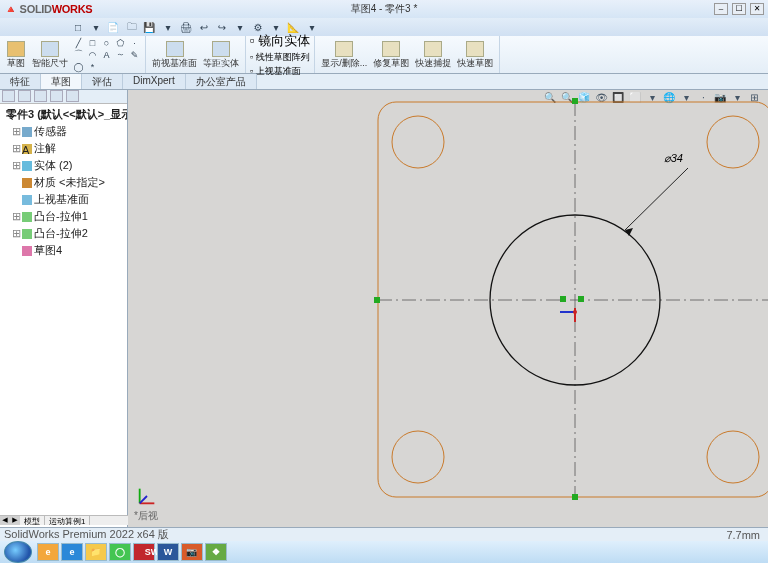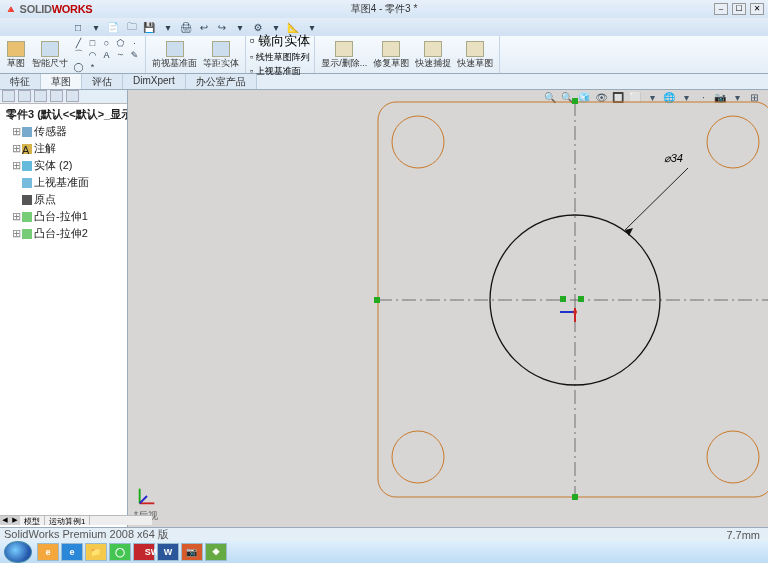--- a/index.html
+++ b/index.html
@@ -33,21 +33,21 @@
 
 .main { position:absolute; top:90px; bottom:36px; left:0; right:0; display:flex; }
 
 
 .tree { width:128px; background:#fff; border-right:1px solid #9ab; overflow:hidden; font-size:9px; color:#222; }
 .tree-hdr { height:14px; background:#e4eef7; border-bottom:1px solid #bbb; display:flex; padding-left:2px; gap:3px; }
 .tree-hdr span { width:13px; height:12px; background:#d8e4f0; border:1px solid #aab; }
 .tree ul { list-style:none; padding:2px 2px; }
 .tree li { padding:1px 0 1px 10px; white-space:nowrap; display:flex; align-items:center; gap:2px; }
 .tree .ico { width:10px; height:10px; display:inline-block; } 
-.tree-scroll { position:absolute; bottom:38px; left:0; width:152px; height:10px; background:#eee; border-top:1px solid #bbb; display:flex; }
+.tree-scroll { position:absolute; bottom:38px; left:0; width:128px; height:10px; background:#eee; border-top:1px solid #bbb; display:flex; }
 .tree-scroll .ar { width:10px; background:#d0d0d0; text-align:center; font-size:7px; }
 .tree-scroll .tab { padding:0 4px; background:#f0f0f0; border-right:1px solid #bbb; font-size:8px; }
 
 
 .gfx { flex:1; position:relative; background:#d7d6d4; }
 .view-tb { position:absolute; top:2px; right:6px; display:flex; gap:2px; }
 .view-tb span { width:15px; height:14px; font-size:10px; color:#456; text-align:center; }
 
 svg.sketch { position:absolute; inset:0; }
 
@@ -191,37 +191,42 @@
           <span class="ico" style="background:#d5b24a">A</span>
           <span>注解</span>
         </li>
         <li>
           <span style="color:#888;width:8px;display:inline-block">⊞</span>
           <span class="ico" style="background:#6bd"></span>
           <span>实体 (2)</span>
         </li>
         <li>
           <span style="color:#888;width:8px;display:inline-block"></span>
+          <span class="ico" style="background:#c83"></span>
+          <span>材质 &lt;未指定&gt;</span>
+        </li>
+        <li>
+          <span style="color:#888;width:8px;display:inline-block"></span>
           <span class="ico" style="background:#7bd"></span>
           <span>上视基准面</span>
         </li>
         <li>
-          <span style="color:#888;width:8px;display:inline-block"></span>
-          <span class="ico" style="background:#555"></span>
-          <span>原点</span>
-        </li>
-        <li>
           <span style="color:#888;width:8px;display:inline-block">⊞</span>
           <span class="ico" style="background:#7c7"></span>
           <span>凸台-拉伸1</span>
         </li>
         <li>
           <span style="color:#888;width:8px;display:inline-block">⊞</span>
           <span class="ico" style="background:#7c7"></span>
           <span>凸台-拉伸2</span>
+        </li>
+        <li>
+          <span style="color:#888;width:8px;display:inline-block"></span>
+          <span class="ico" style="background:#d7a"></span>
+          <span>草图4</span>
         </li>
       </ul>
   </div>
 
   <div class="gfx">
     <div class="view-tb" id="viewtb">
         <span>🔍</span>
         <span>🔍</span>
         <span>🧊</span>
         <span>👁</span>
@@ -280,21 +285,21 @@
 </div>
 
 <div class="tree-scroll">
   <div class="ar">◀</div>
   <div class="ar">▶</div>
   <div class="tab">模型</div>
   <div class="tab">运动算例1</div>
 </div>
 
 <div class="status">
-  <span>SolidWorks Premium 2008 x64 版</span>
+  <span>SolidWorks Premium 2022 x64 版</span>
   <span class="r">7.7mm</span>
 </div>
 
 <div class="taskbar">
   <div class="start"></div>
   <div id="tb-icons" style="display:flex">
       <div class="tb-ico" style="background: rgb(243, 167, 60);">e</div>
       <div class="tb-ico" style="background: rgb(43, 136, 216);">e</div>
       <div class="tb-ico" style="background: rgb(245, 201, 75);">📁</div>
       <div class="tb-ico" style="background: rgb(68, 197, 82);">◯</div>

